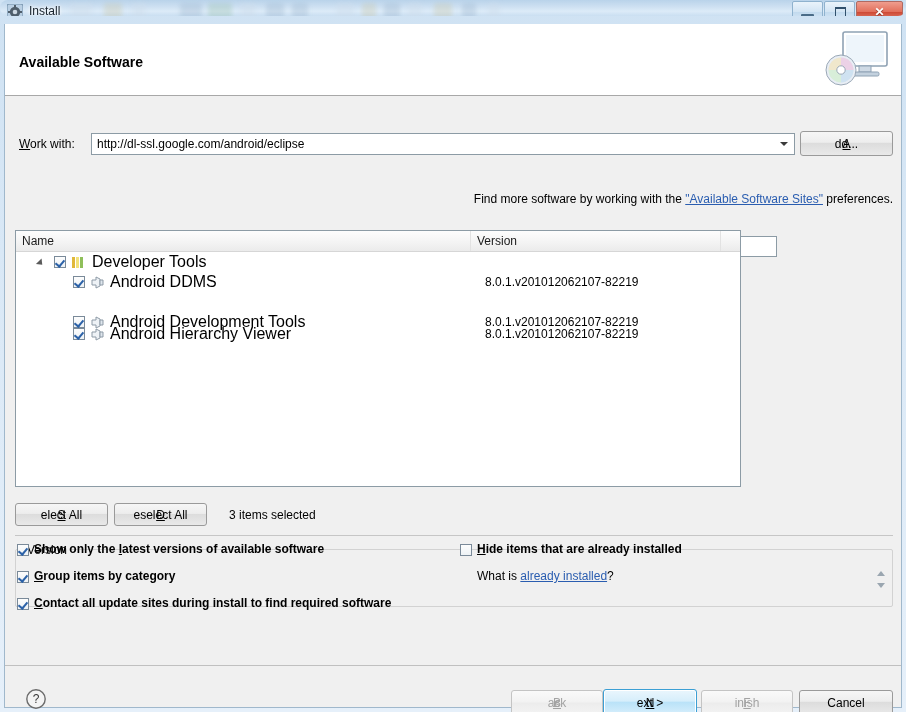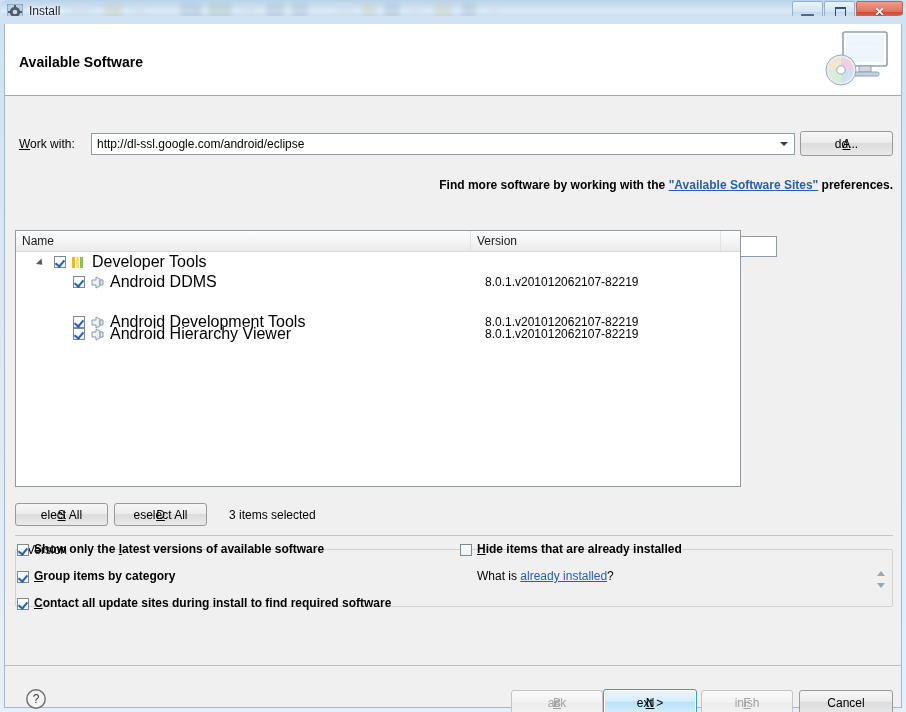--- a/index.html
+++ b/index.html
@@ -229,26 +229,25 @@
   }
 
   .add-btn {
     position: absolute;
     left: 795px; top: 34px;
     width: 93px; height: 25px;
   }
 
   .hint {
     position: absolute;
-    right: 8px; top: 88px;
+    right: 8px; top: 102px;
     transform: translateY(-50%);
     font-size: 12px;
     color: #000;
     white-space: nowrap;
-    font-weight: bold;
   }
   .link {
     color: #2a5db0;
     text-decoration: underline;
     cursor: pointer;
   }
 
   .filter {
     position: absolute;
     left: 10px; top: 104px;

